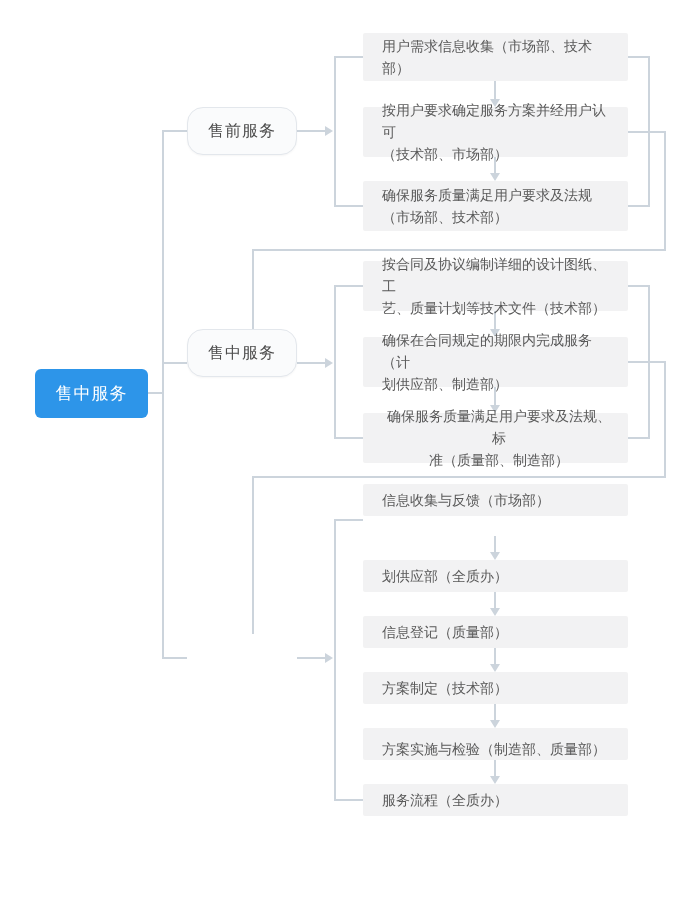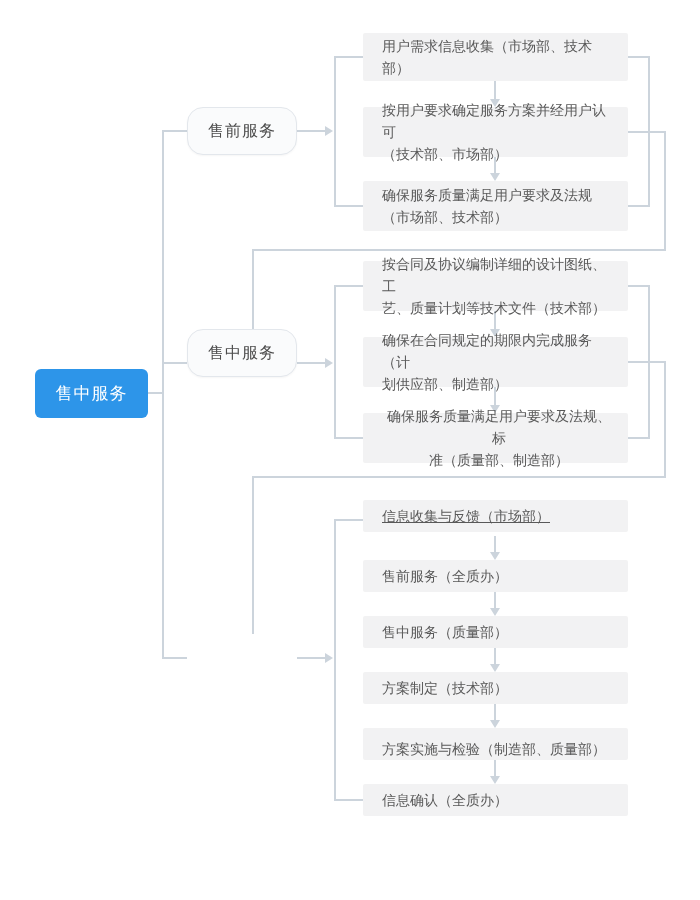--- a/index.html
+++ b/index.html
@@ -116,32 +116,32 @@
   </div>
   <div class="step" style="top:261px;height:50px;">
     <span>按合同及协议编制详细的设计图纸、工
 艺、质量计划等技术文件（技术部）</span>
   </div>
   <div class="step" style="top:413px;height:50px;text-align:center;">
     <span>确保服务质量满足用户要求及法规、标
 准（质量部、制造部）</span>
   </div>
 
-  <div class="step" style="top:500px;height:32px;text-decoration:underline;">
+  <div class="step" style="top:484px;height:32px;">
     <span>信息收集与反馈（市场部）</span>
   </div>
   <div class="step" style="top:560px;height:32px;">
-    <span>售前服务（全质办）</span>
+    <span>划供应部（全质办）</span>
   </div>
   <div class="step" style="top:616px;height:32px;">
-    <span>售中服务（质量部）</span>
+    <span>信息登记（质量部）</span>
   </div>
   <div class="step" style="top:672px;height:32px;text-align:right;">
     <span>方案制定（技术部）</span>
   </div>
   <div class="step" style="top:728px;height:32px;align-items:flex-end;">
     <span>方案实施与检验（制造部、质量部）</span>
   </div>
   <div class="step" style="top:784px;height:32px;">
-    <span>信息确认（全质办）</span>
+    <span>服务流程（全质办）</span>
   </div>
 
 </div>
 
 </body></html>

